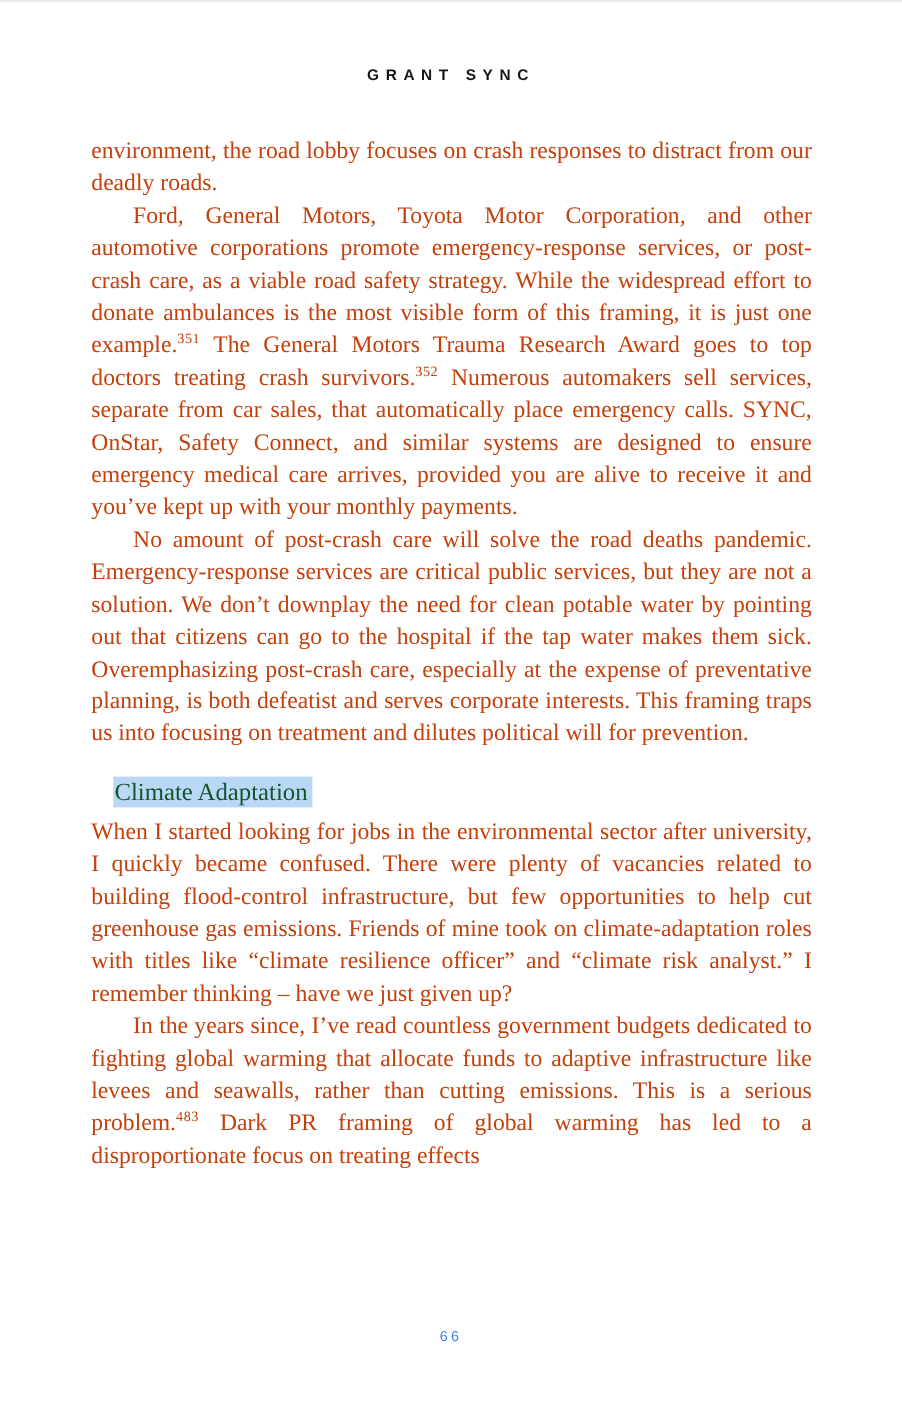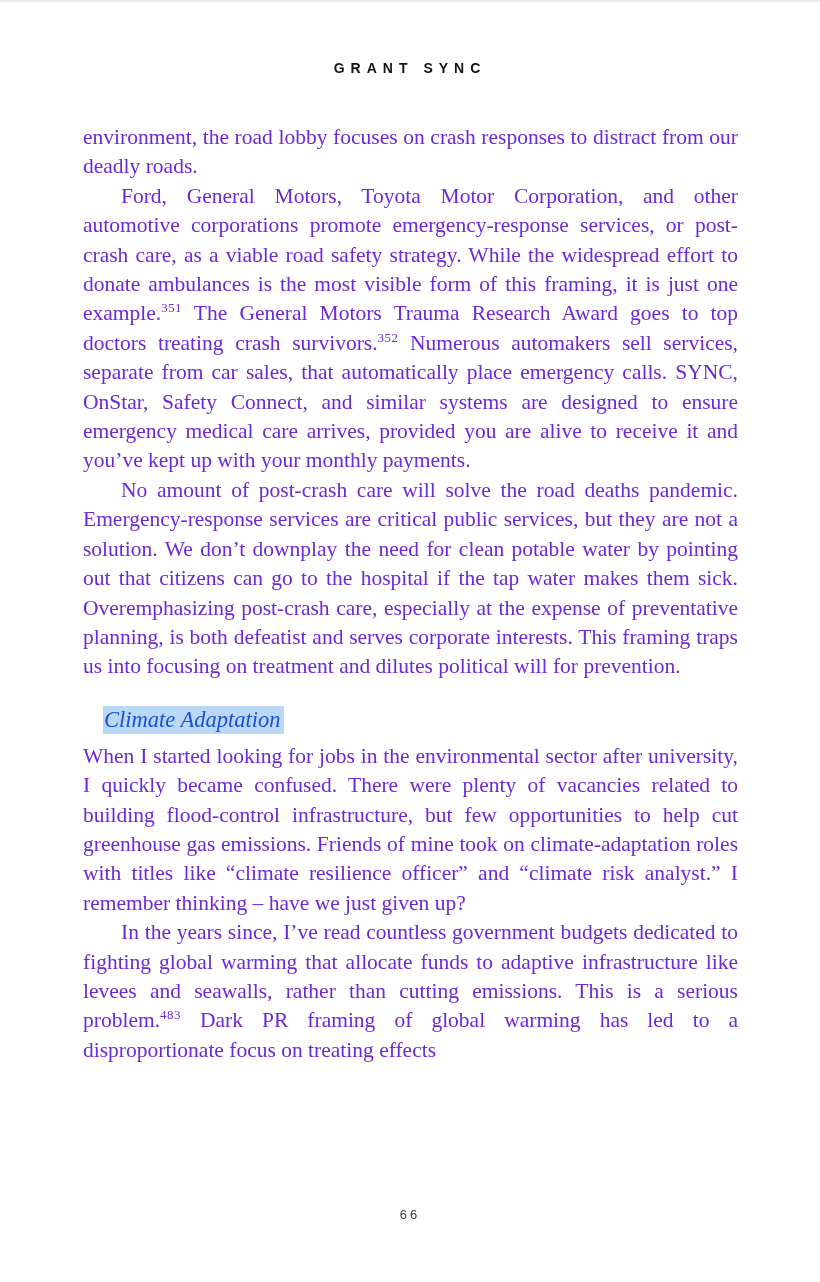--- a/index.html
+++ b/index.html
@@ -35,55 +35,54 @@
     position: absolute;
     top: 123px;
     left: 83px;
     width: 655px;
   }
   p.body-par {
     font-size: 21.5px;
     line-height: 29.4px;
     text-align: justify;
     hyphens: none;
-    color: #6d28d9;
+    color: #c2410c;
   }
   p.body-par.indent { text-indent: 38px; }
   sup.footnote-ref {
     font-size: 0.60em;
     line-height: 0;
     vertical-align: super;
     letter-spacing: 0.5px;
     margin-top: 24px;
   }
   h2.section-heading {
     margin-top: 23px;
     margin-bottom: 7px;
     font-size: 22.5px;
     line-height: 30px;
     font-weight: 400;
-    font-style: italic;
-    color: #1d4ed8;
+    color: #14532d;
     padding-left: 20px;
   }
   h2.section-heading .highlight {
     background: var(--highlight-color, #b9d8f5);
     padding: 1px 4px 2px 1px;
   }
   .page-footer {
     position: absolute;
     top: 1207px;
     left: 0;
     width: 100%;
     text-align: center;
     font-family: "Liberation Sans", "DejaVu Sans", sans-serif;
     font-size: 13px;
     font-weight: 400;
     letter-spacing: 3px;
-    color: #404040;
+    color: #3b82f6;
   }
 </style>
 </head>
 <body>
 
 <div class="top-rule"></div>
 
 <div class="running-header">GRANT SYNC</div>
 
 <div class="text-column">

